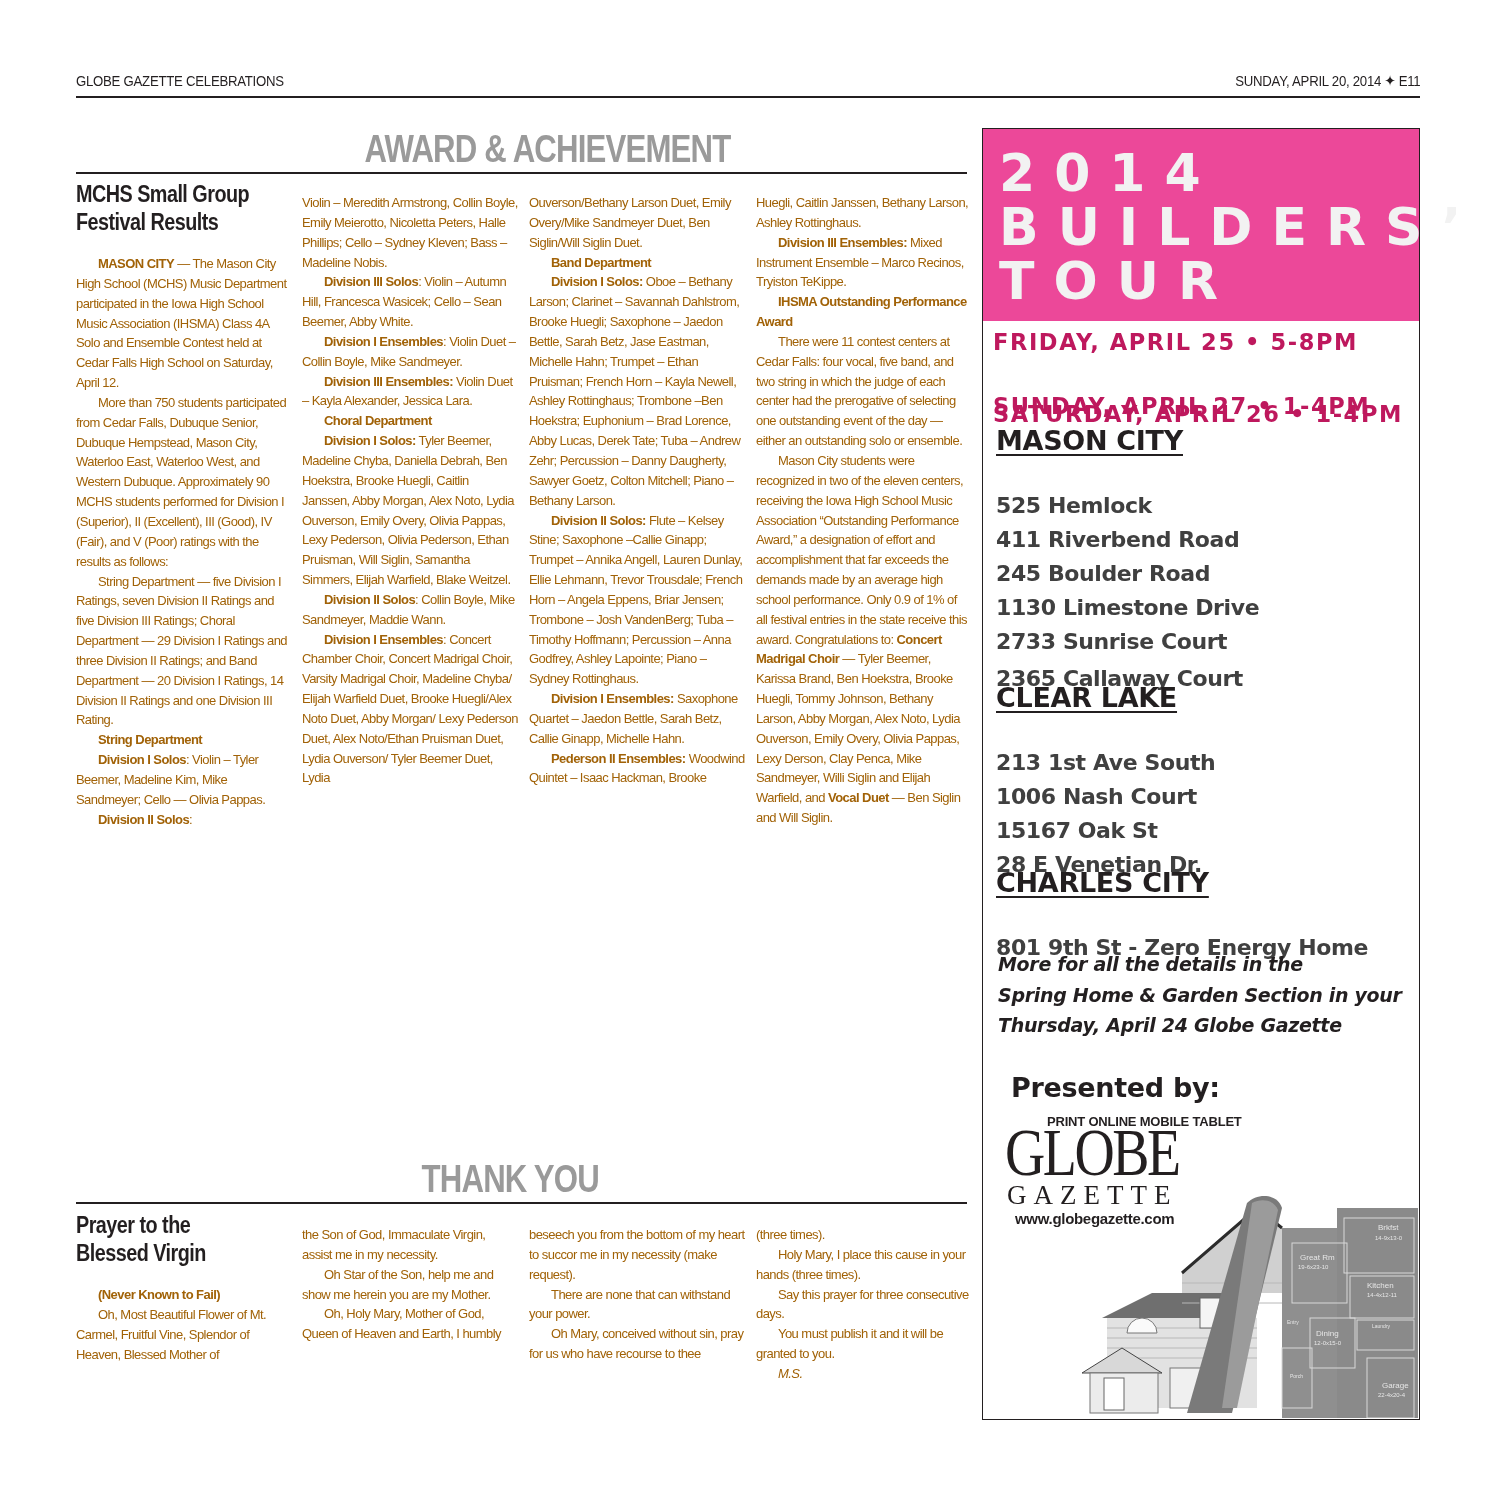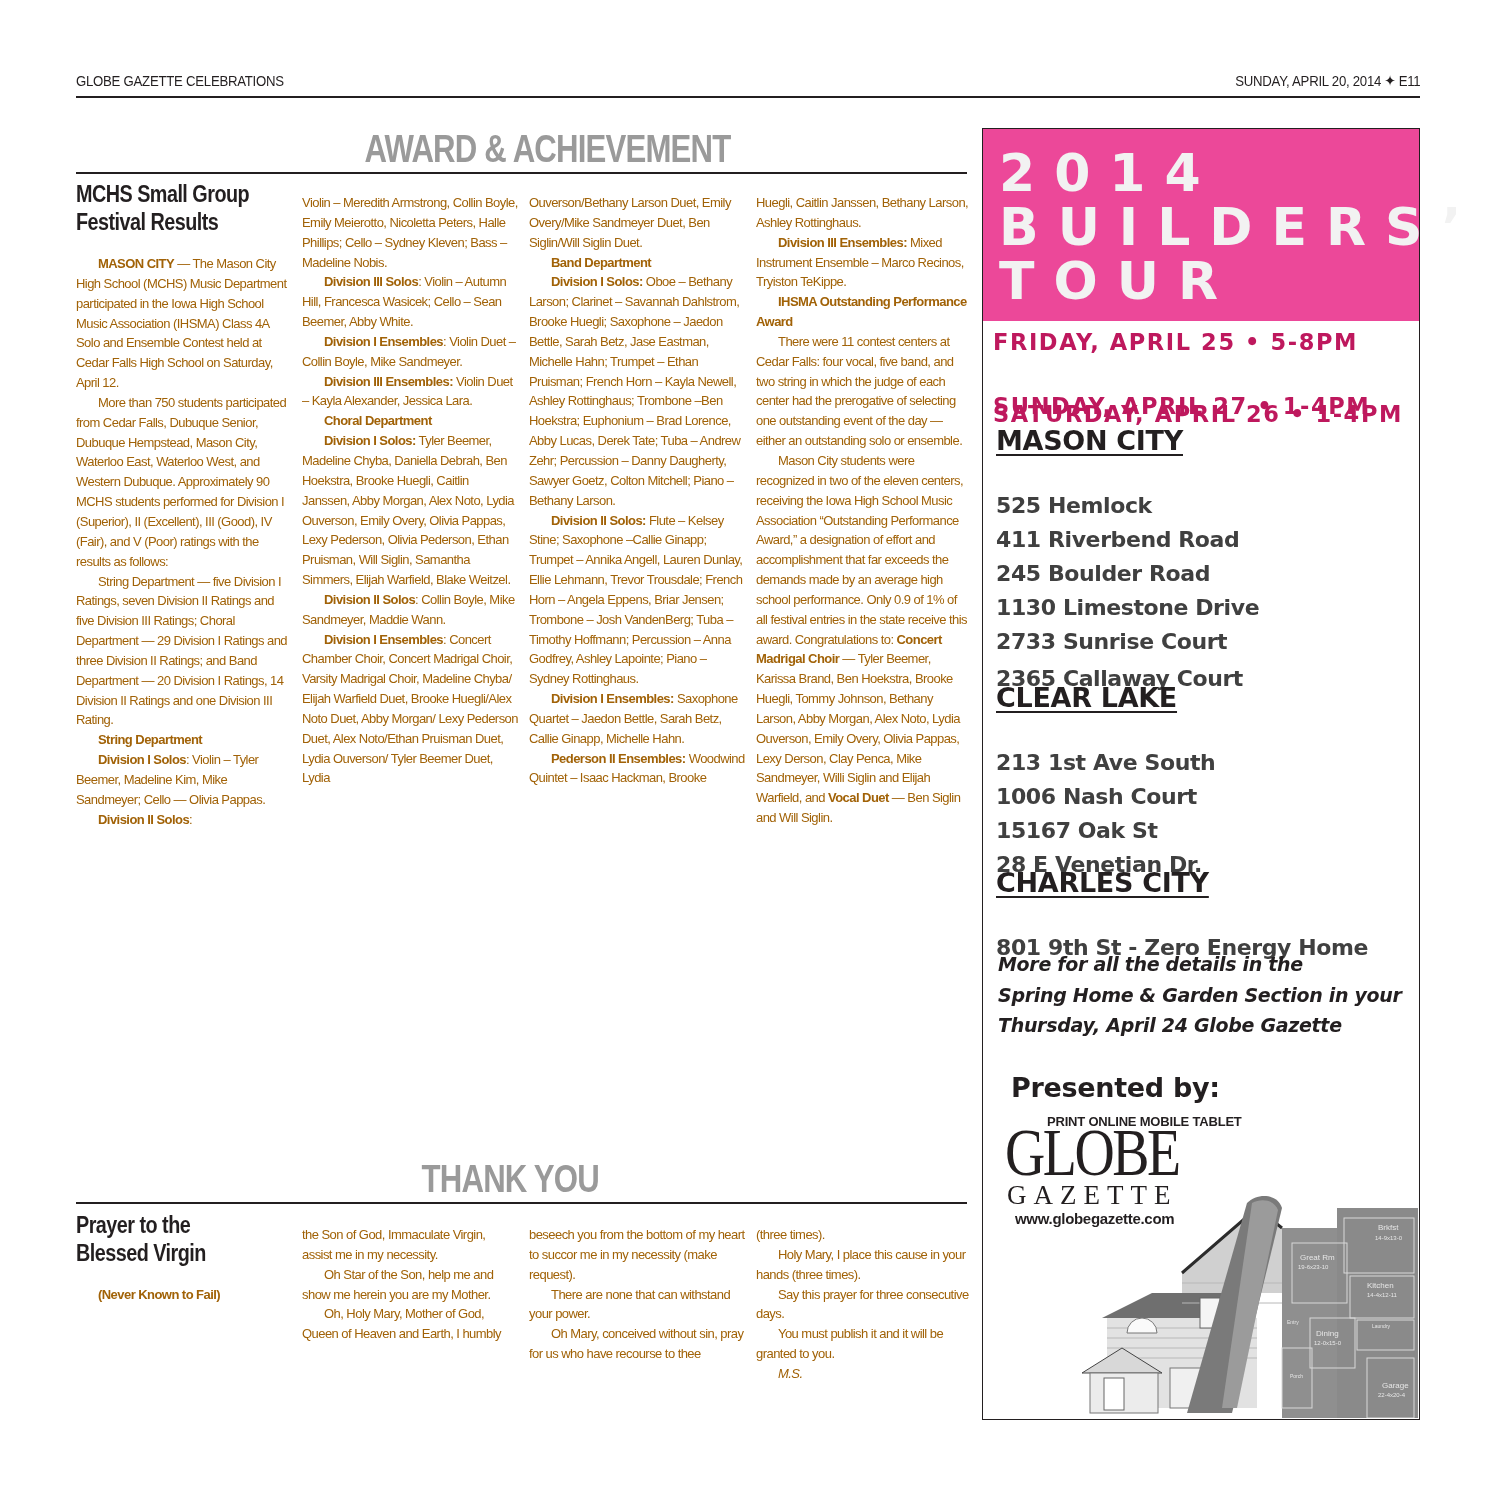--- a/index.html
+++ b/index.html
@@ -90,20 +90,21 @@
 <div class="section-title" style="left:400px; top:1158px; width:240px;">THANK YOU</div>
 <div class="section-rule" style="top:1202px;"></div>
 
 <div class="headline" style="top:1211px;">
   <div>Prayer to the</div>
   <div>Blessed Virgin</div>
 </div>
 
 <div class="col" style="left:76px; top:1285px; width:200px;">
     <p class="ind"><b>(Never Known to Fail)</b></p>
+    <p class="ind">Oh, Most Beautiful Flower of Mt. Carmel, Fruitful Vine, Splendor of Heaven, Blessed Mother of</p>
   </div>
 <div class="col" style="left:302px; top:1225px;">
     <p>the Son of God, Immaculate Virgin, assist me in my necessity.</p>
     <p class="ind">Oh Star of the Son, help me and show me herein you are my Mother.</p>
     <p class="ind">Oh, Holy Mary, Mother of God, Queen of Heaven and Earth, I humbly</p>
   </div>
 <div class="col" style="left:529px; top:1225px;">
     <p>beseech you from the bottom of my heart to succor me in my necessity (make request).</p>
     <p class="ind">There are none that can withstand your power.</p>
     <p class="ind">Oh Mary, conceived without sin, pray for us who have recourse to thee</p>

